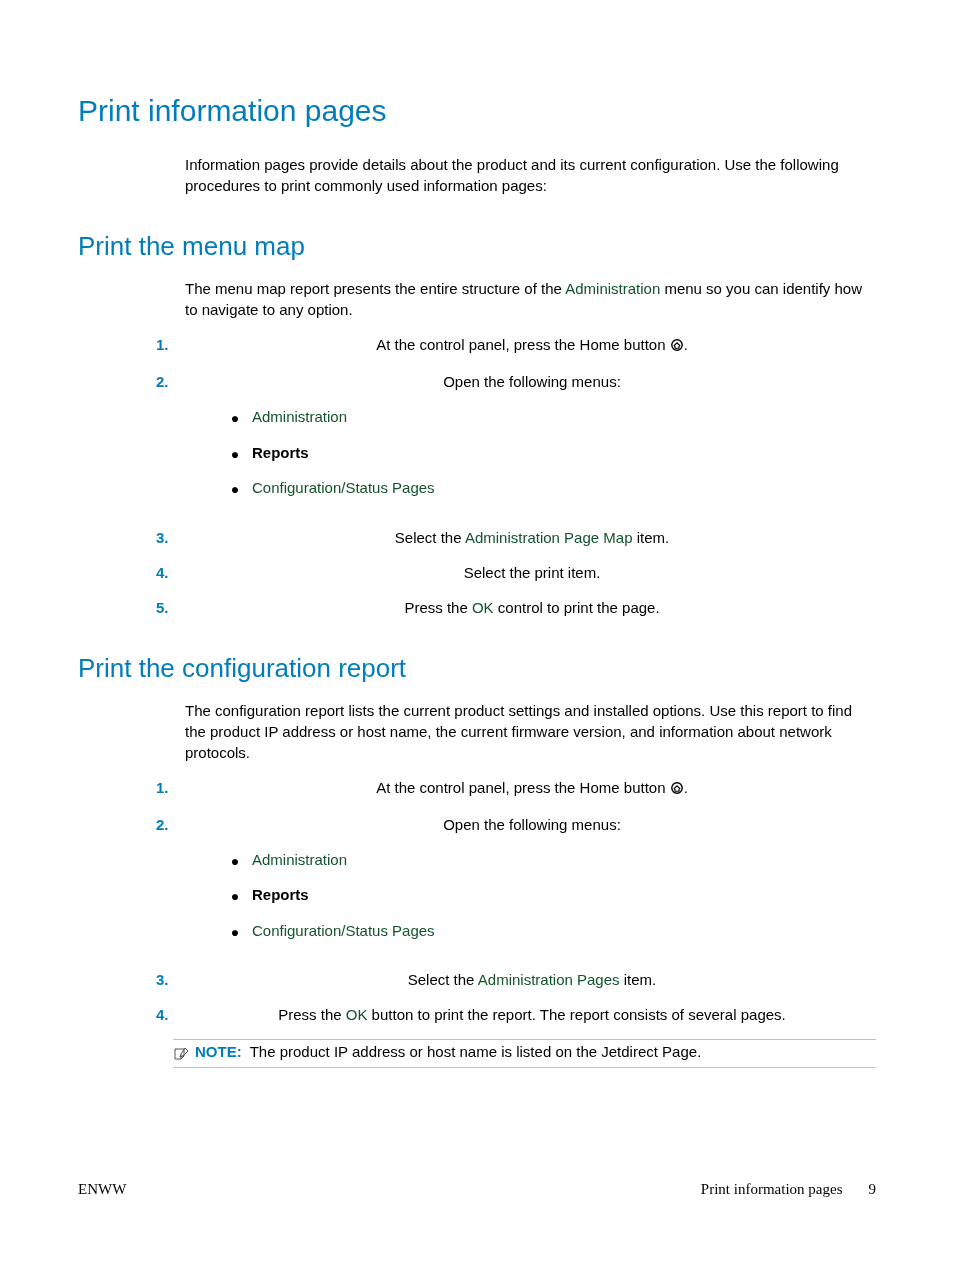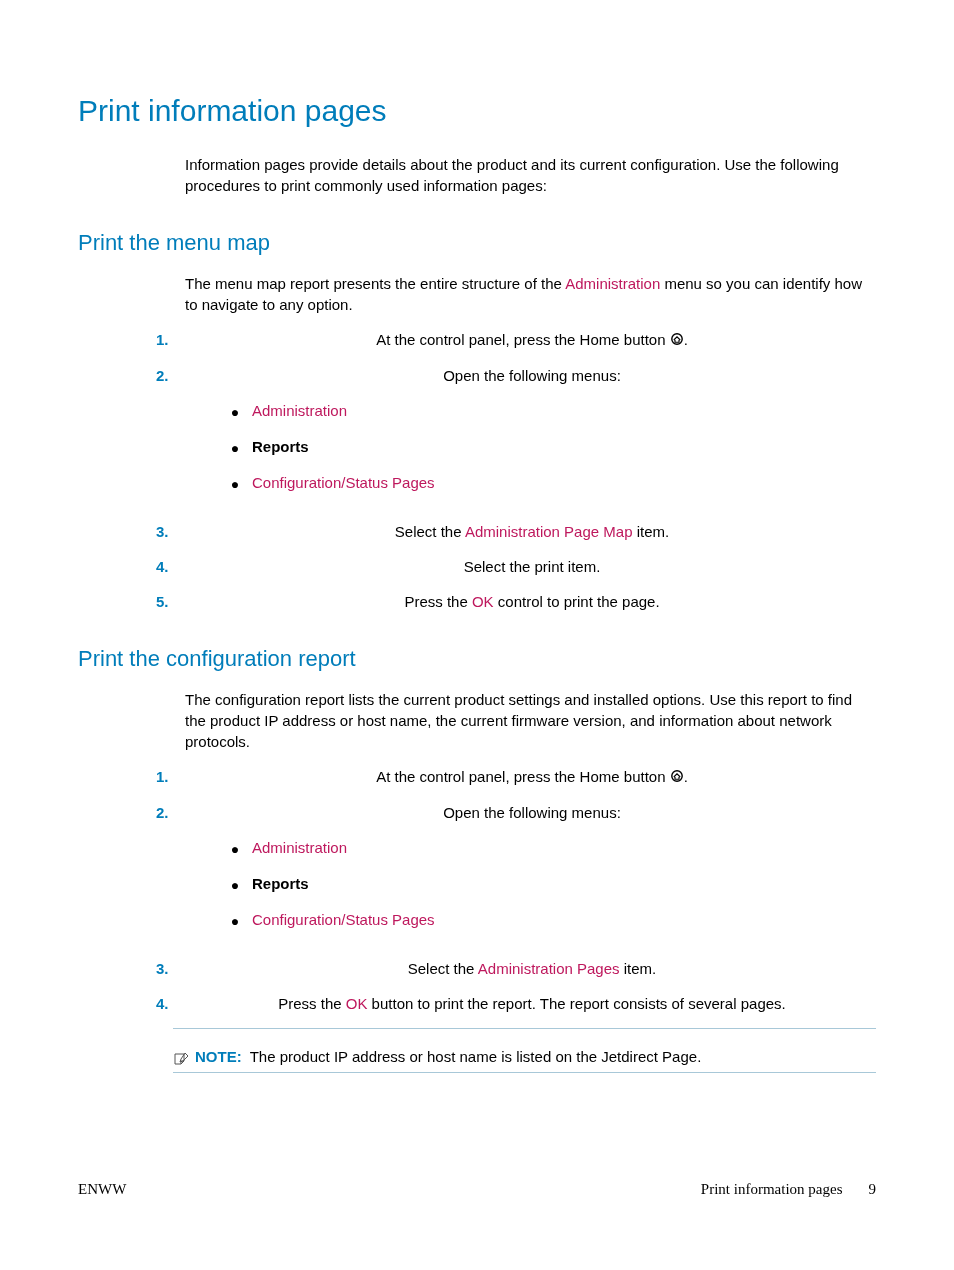--- a/index.html
+++ b/index.html
@@ -14,21 +14,21 @@
     padding: 90px 78px 0 78px;
     line-height: 1.4;
   }
   .h1 {
     font-size: 30px;
     color: #007dba;
     font-weight: normal;
     margin-bottom: 22px;
   }
   .h2 {
-    font-size: 22px;
+    font-size: 26px;
     color: #007dba;
     font-weight: normal;
     margin-top: 32px;
     margin-bottom: 14px;
   }
   .intro {
     margin-left: 107px;
     margin-bottom: 8px;
   }
   .ol {
@@ -56,28 +56,28 @@
     margin-bottom: 14px;
     align-items: baseline;
   }
   .bullet {
     width: 34px;
     flex-shrink: 0;
     font-size: 14px;
     position: relative;
     top: 1px;
   }
-  .lk { color: #be185d; }
+  .lk { color: #14532d; }
   .bold { font-weight: bold; }
   .note-block {
     margin-left: 95px;
     margin-top: 4px;
     border-top: 1px solid #a8c8d8;
     border-bottom: 1px solid #a8c8d8;
-    padding: 17px 0 5px 0;
+    padding: 1px 0 5px 0;
     display: flex;
     align-items: center;
     gap: 6px;
   }
   .note-icon {
     width: 16px;
     height: 14px;
     flex-shrink: 0;
   }
   .note-label { color: #007dba; font-weight: bold; margin-right: 8px;}

